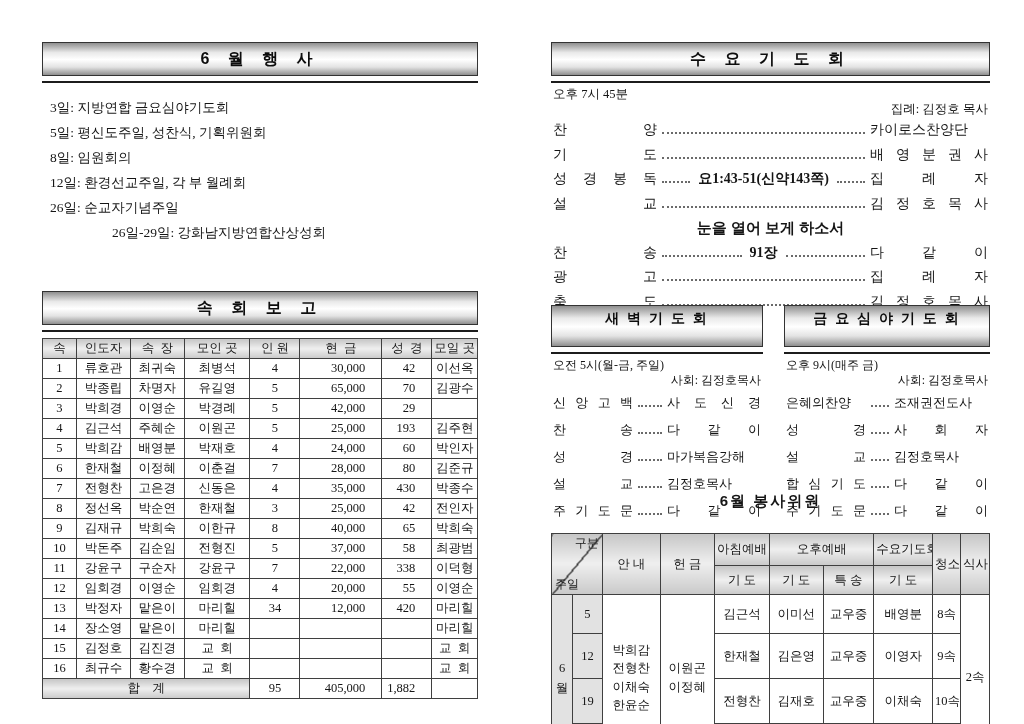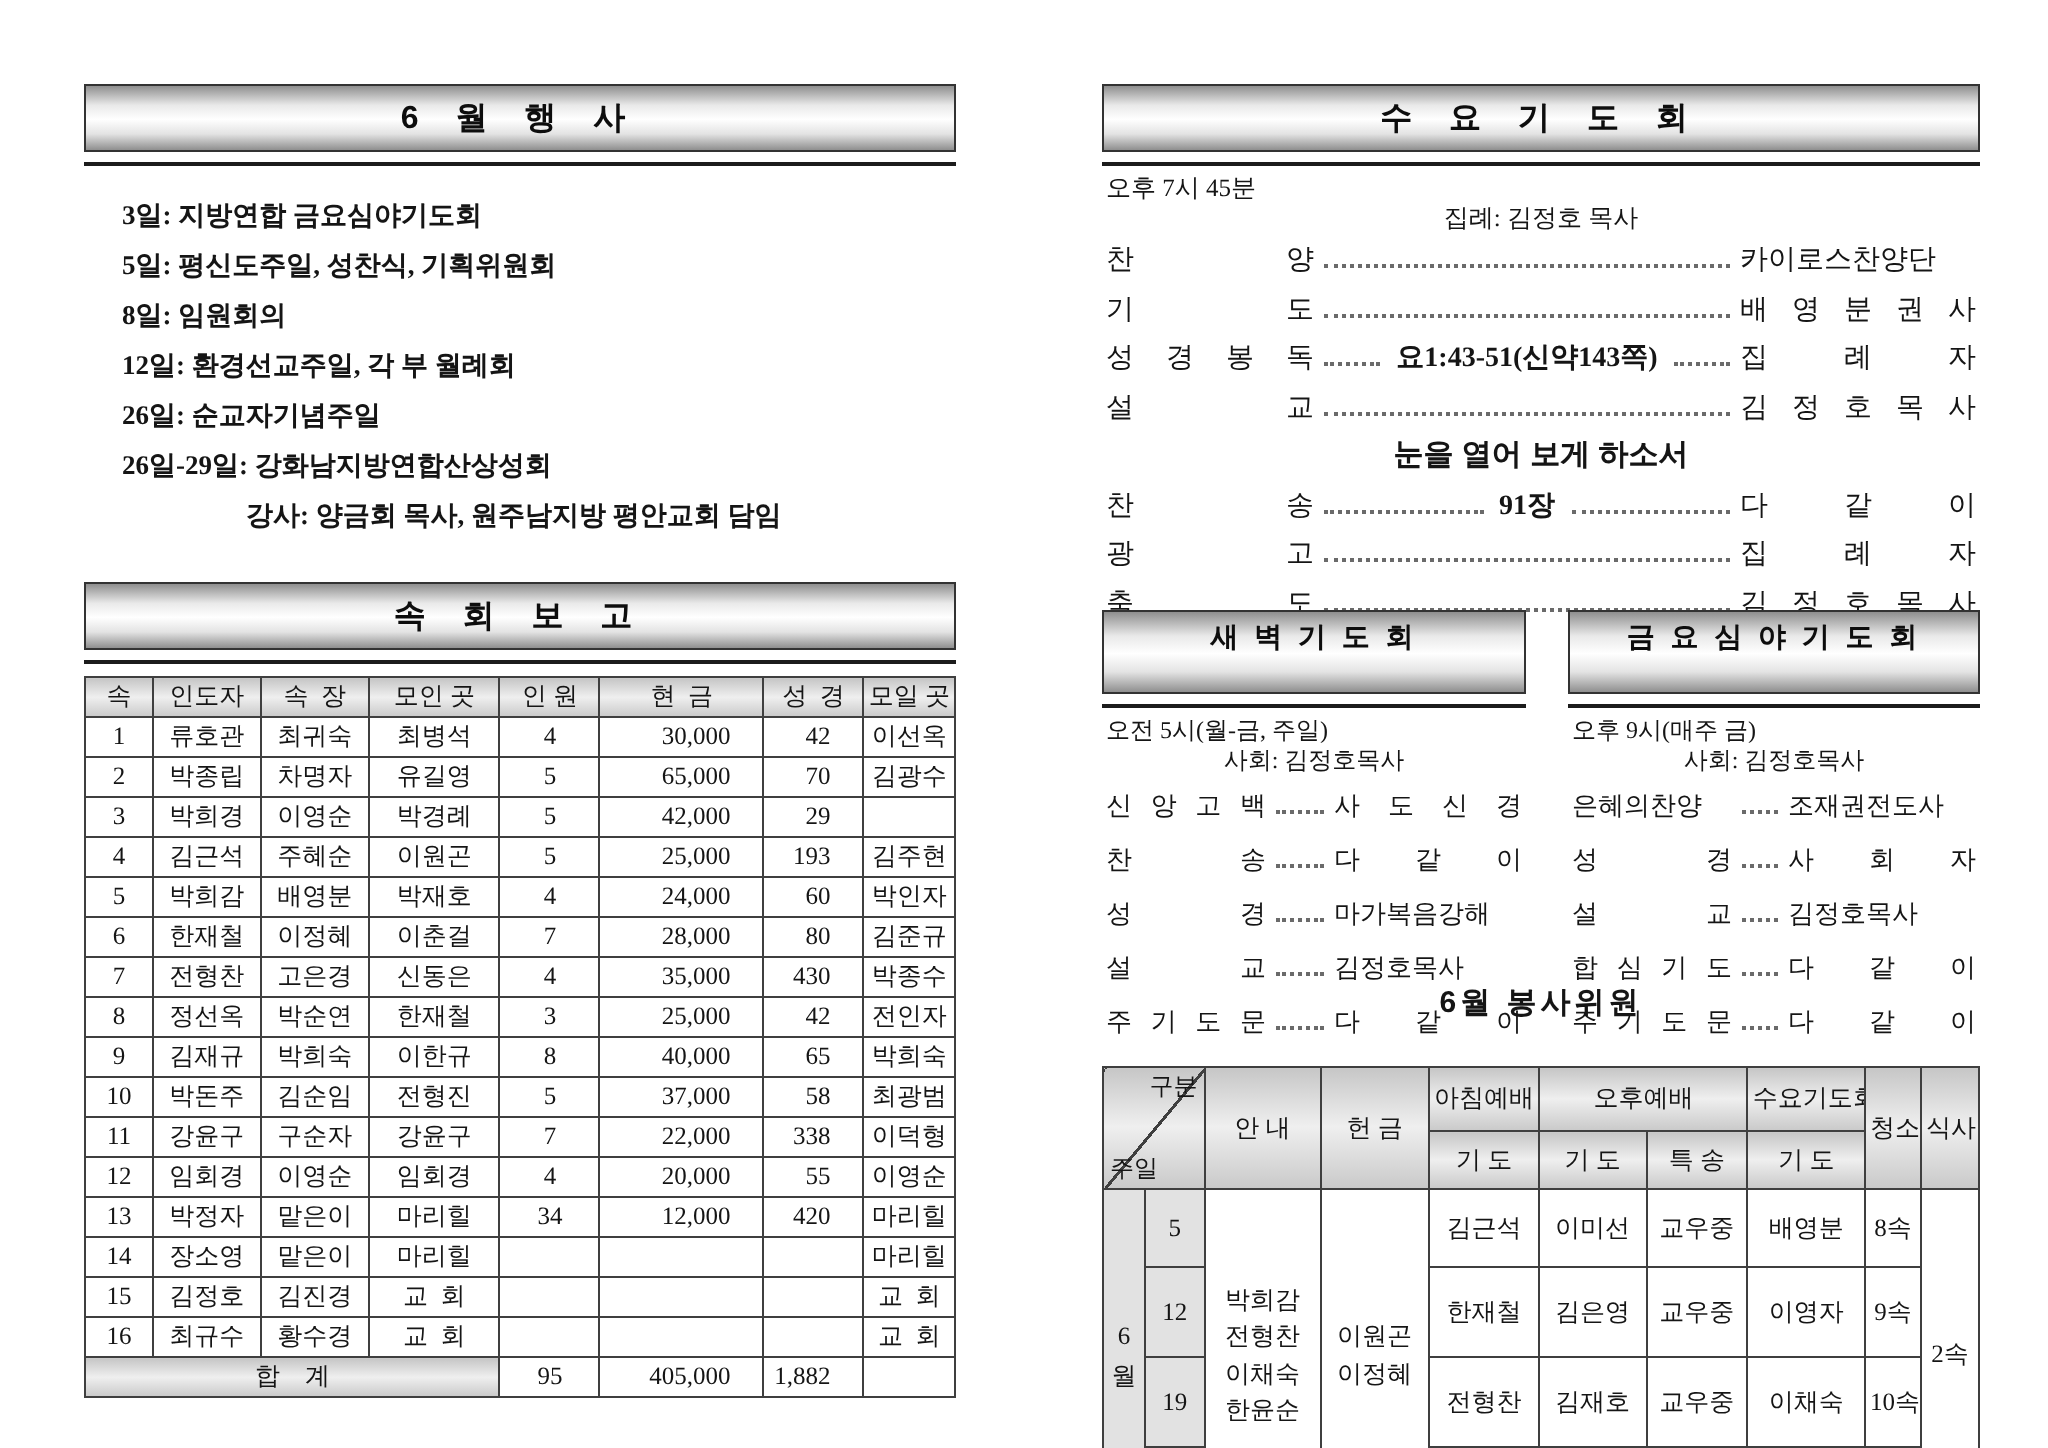--- a/index.html
+++ b/index.html
@@ -16,21 +16,21 @@
     border:1px solid #333;
     background:linear-gradient(to bottom,#8f8f8f 0%,#e9e9e9 30%,#ffffff 52%,#e3e3e3 75%,#8f8f8f 100%);
     text-align:center; font-family:"Liberation Sans","DejaVu Sans",sans-serif;
     font-weight:bold; color:#0d0d0d;
   }
   .bar-lg { font-size:16px; letter-spacing:7px; padding:6px 0 5px; }
   .bar-sm { font-size:14px; letter-spacing:2px; padding:4px 0 18px; }
   .rule { border-top:2px solid #1c1c1c; margin-top:5px; }
 
   
-  .events-list { list-style:none; margin:12px 0 0 15px; padding:0 0 0 4px; font-size:13.5px;font-weight:bold; }
+  .events-list { list-style:none; margin:12px 0 0 4px; padding:0 0 0 4px; font-size:13.5px; }
   .events-list li { line-height:25px; white-space:pre; }
   .events-list li:last-child { padding-left:62px; }
 
   
   table { border-collapse:collapse; width:100%; table-layout:fixed; font-size:12.5px; }
   th,td { border:1px solid #3f3f3f; text-align:center; padding:0 2px; white-space:pre; overflow:hidden; }
   thead th, tfoot th {
     background:linear-gradient(to bottom,#c7c7c7,#efefef 48%,#c9c9c9);
     font-weight:normal;
   }
@@ -38,21 +38,21 @@
   
   .report-sec { position:absolute; top:249px; left:0; right:0; }
   .rtable { margin-top:6px; }
   .rtable th, .rtable td { height:19px; }
   .rtable td:nth-child(6), .rtable td:nth-child(7) { text-align:right; padding-right:16px; }
   .rtable tfoot td.num { text-align:right; padding-right:16px; }
 
   
   .meta-row { font-size:12.5px; margin-top:3px; padding:0 2px; }
   .meta-left { text-align:left; }
-  .meta-right { text-align:center; }
+  .meta-right { text-align:right; }
   .pline { display:flex; align-items:center; padding:0 2px; }
   .pline-lg { height:24.5px; font-size:14px; }
   .pline-sm { height:27px; font-size:13px; }
   .plabel { text-align:justify; text-align-last:justify; white-space:normal; }
   .plabel-lg { width:104px; }
   .plabel-sm { width:80px; }
   .pval { text-align:justify; text-align-last:justify; white-space:normal; }
   .pval-lg { width:118px; }
   .pval-sm { width:94px; }
   .dots { flex:1; height:0; border-bottom:2px dotted #6a6a6a; margin:0 5px; transform:translateY(3px); }
@@ -101,21 +101,20 @@
     <div class="bar bar-lg">6 월 행 사</div>
     <div class="rule"></div>
     <ul class="events-list">
 
     <li>3일: 지방연합 금요심야기도회</li>
         <li>5일: 평신도주일, 성찬식, 기획위원회</li>
         <li>8일: 임원회의</li>
         <li>12일: 환경선교주일, 각 부 월례회</li>
         <li>26일: 순교자기념주일</li>
         <li>26일-29일: 강화남지방연합산상성회</li>
-        <li>강사: 양금회 목사, 원주남지방 평안교회 담임</li>
       </ul>
   </div>
 
   <div class="report-sec">
     <div class="bar bar-lg">속 회 보 고</div>
     <div class="rule"></div>
     <table class="rtable">
       <colgroup>
         <col style="width:7.8%">
           <col style="width:12.4%">

